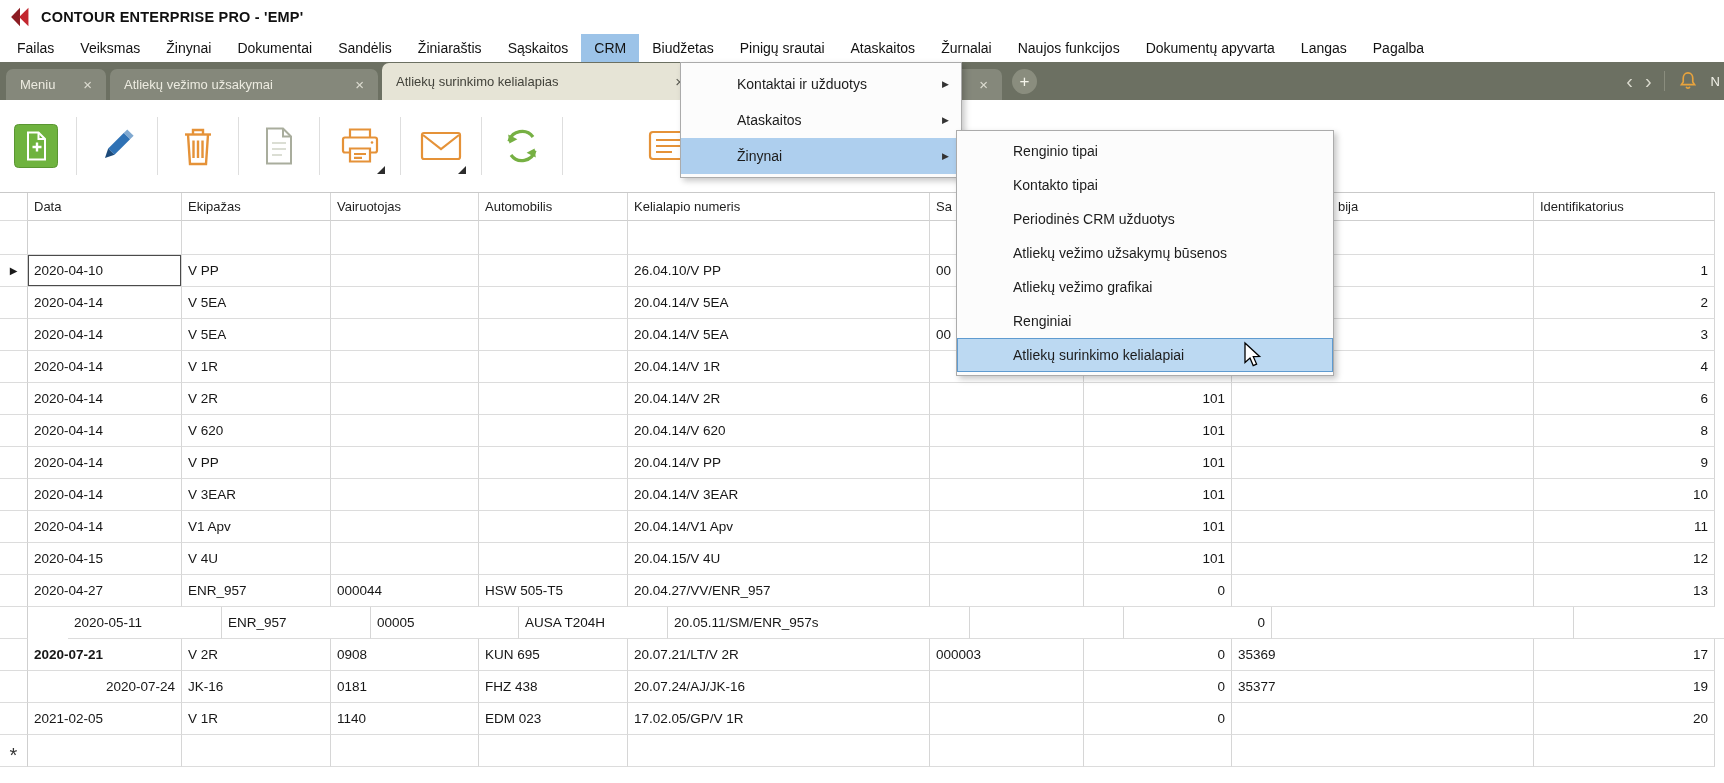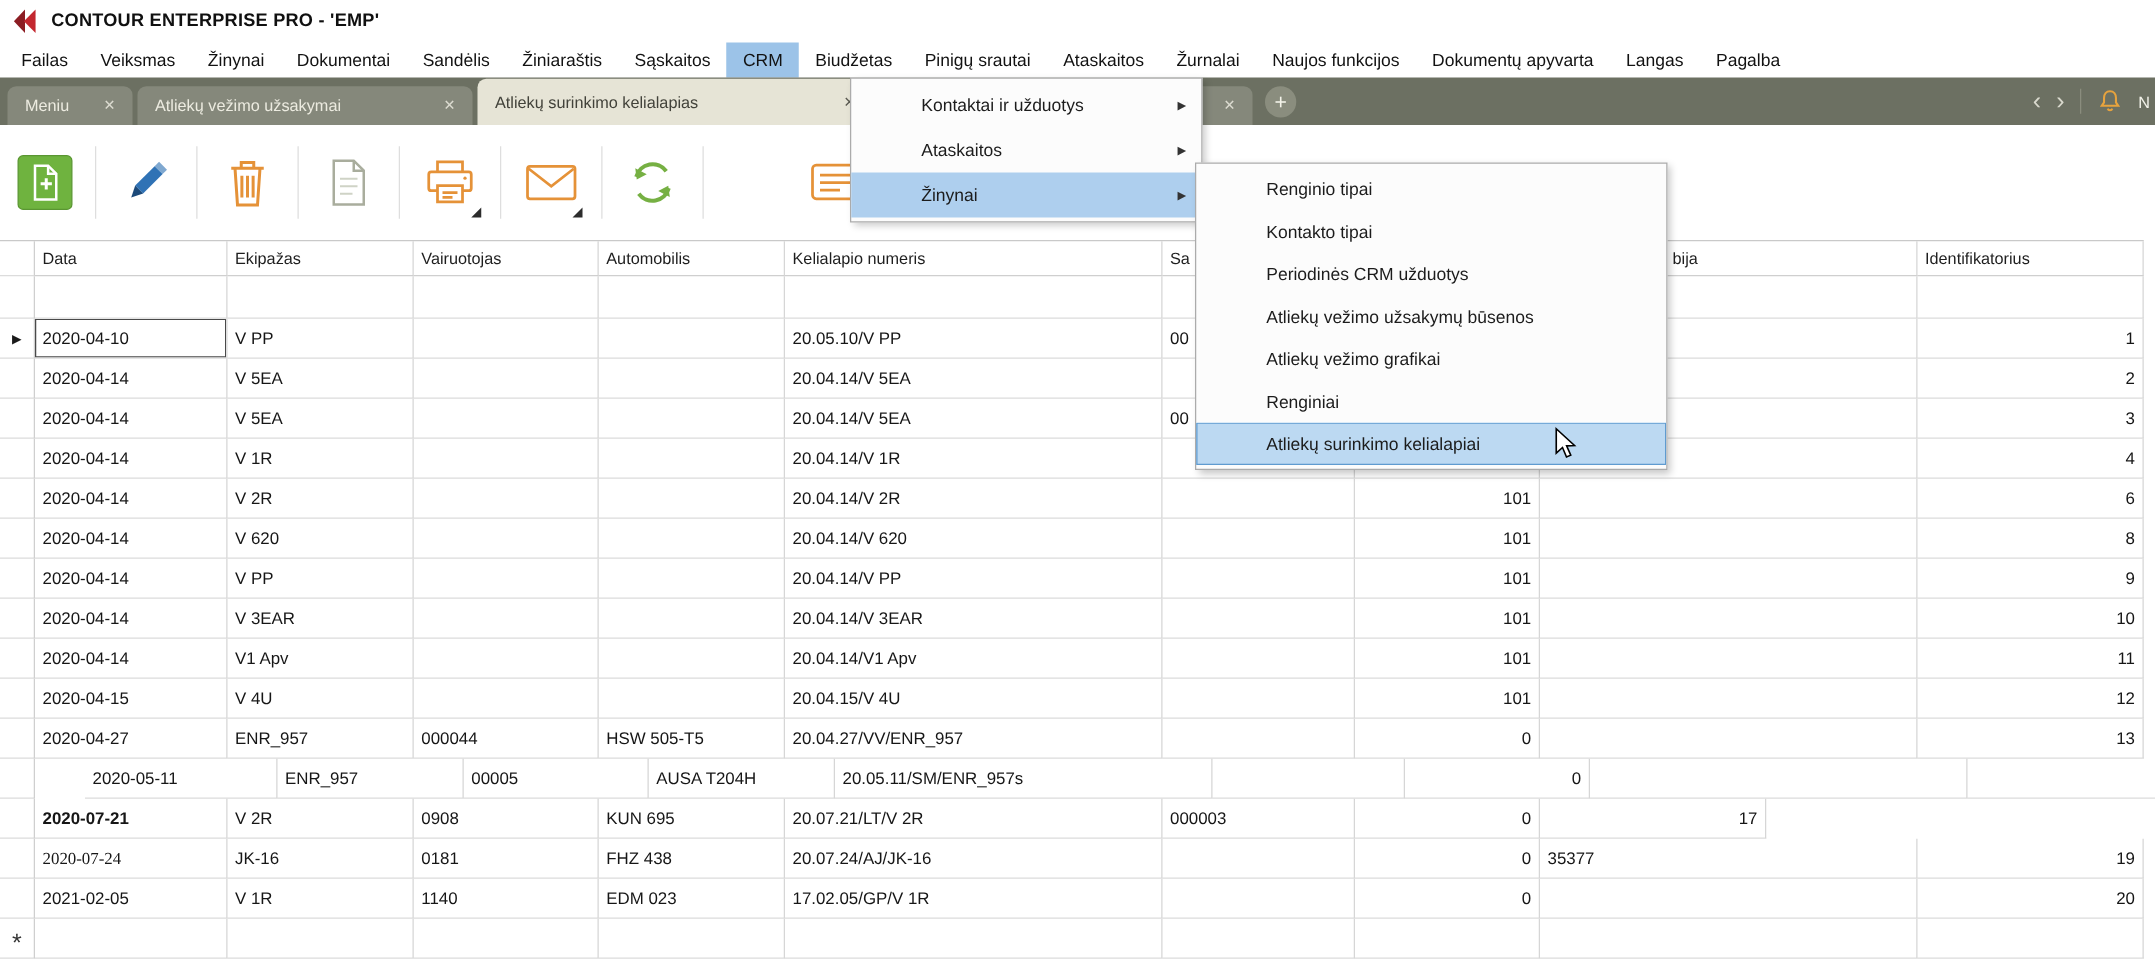--- a/index.html
+++ b/index.html
@@ -261,21 +261,21 @@
     </div>
   <div>
       <div class="gridrow grow">
         <div class="mcell">
           <span class="rowptr">▶</span>
         </div>
         <div class="gcell focused" style="width: 154px; text-align: left;">2020-04-10</div>
         <div class="gcell" style="width: 149px; text-align: left;">V PP</div>
         <div class="gcell" style="width: 148px; text-align: left;"></div>
         <div class="gcell" style="width: 149px; text-align: left;"></div>
-        <div class="gcell" style="width: 302px; text-align: left;">20.05.10/V PP</div>
+        <div class="gcell" style="width: 302px; text-align: left;">26.04.10/V PP</div>
         <div class="gcell" style="width: 154px; text-align: left;">00</div>
         <div class="gcell" style="width: 148px; text-align: right;"></div>
         <div class="gcell" style="width: 302px; text-align: left;"></div>
         <div class="gcell" style="width: 181px; text-align: right;">1</div>
       </div>
       <div class="gridrow grow">
         <div class="mcell"></div>
         <div class="gcell" style="width: 154px; text-align: left;">2020-04-14</div>
         <div class="gcell" style="width: 149px; text-align: left;">V 5EA</div>
         <div class="gcell" style="width: 148px; text-align: left;"></div>
@@ -408,25 +408,26 @@
       </div>
       <div class="gridrow grow">
         <div class="mcell"></div>
         <div class="gcell" style="width: 154px; text-align: left; font-weight: bold;">2020-07-21</div>
         <div class="gcell" style="width: 149px; text-align: left;">V 2R</div>
         <div class="gcell" style="width: 148px; text-align: left;">0908</div>
         <div class="gcell" style="width: 149px; text-align: left;">KUN 695</div>
         <div class="gcell" style="width: 302px; text-align: left;">20.07.21/LT/V 2R</div>
         <div class="gcell" style="width: 154px; text-align: left;">000003</div>
         <div class="gcell" style="width: 148px; text-align: right;">0</div>
+        <div class="gcell" style="width: 302px; text-align: left;">35369</div>
         <div class="gcell" style="width: 181px; text-align: right;">17</div>
       </div>
       <div class="gridrow grow">
         <div class="mcell"></div>
-        <div class="gcell" style="width: 154px; text-align: left; font-family: Liberation Serif, serif;">2020-07-24</div>
+        <div class="gcell" style="width: 154px; text-align: right;">2020-07-24</div>
         <div class="gcell" style="width: 149px; text-align: left;">JK-16</div>
         <div class="gcell" style="width: 148px; text-align: left;">0181</div>
         <div class="gcell" style="width: 149px; text-align: left;">FHZ 438</div>
         <div class="gcell" style="width: 302px; text-align: left;">20.07.24/AJ/JK-16</div>
         <div class="gcell" style="width: 154px; text-align: left;"></div>
         <div class="gcell" style="width: 148px; text-align: right;">0</div>
         <div class="gcell" style="width: 302px; text-align: left;">35377</div>
         <div class="gcell" style="width: 181px; text-align: right;">19</div>
       </div>
       <div class="gridrow grow">

